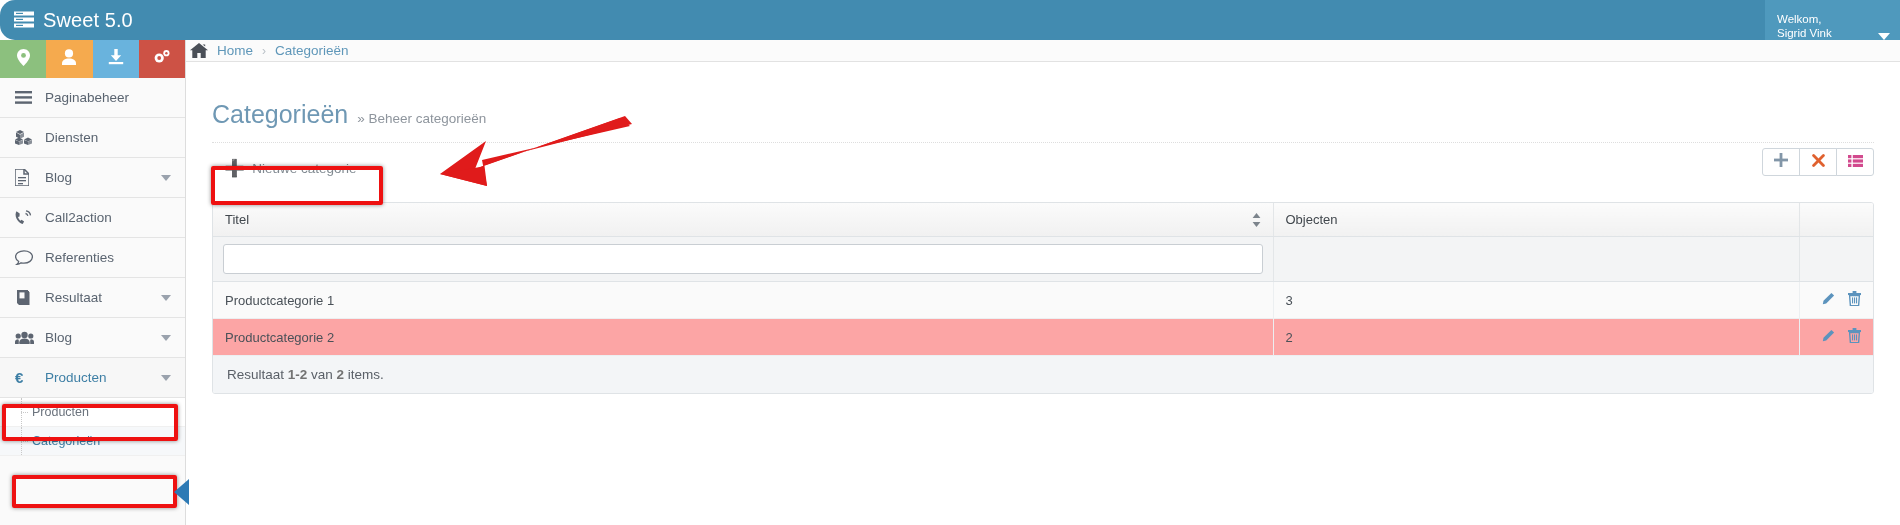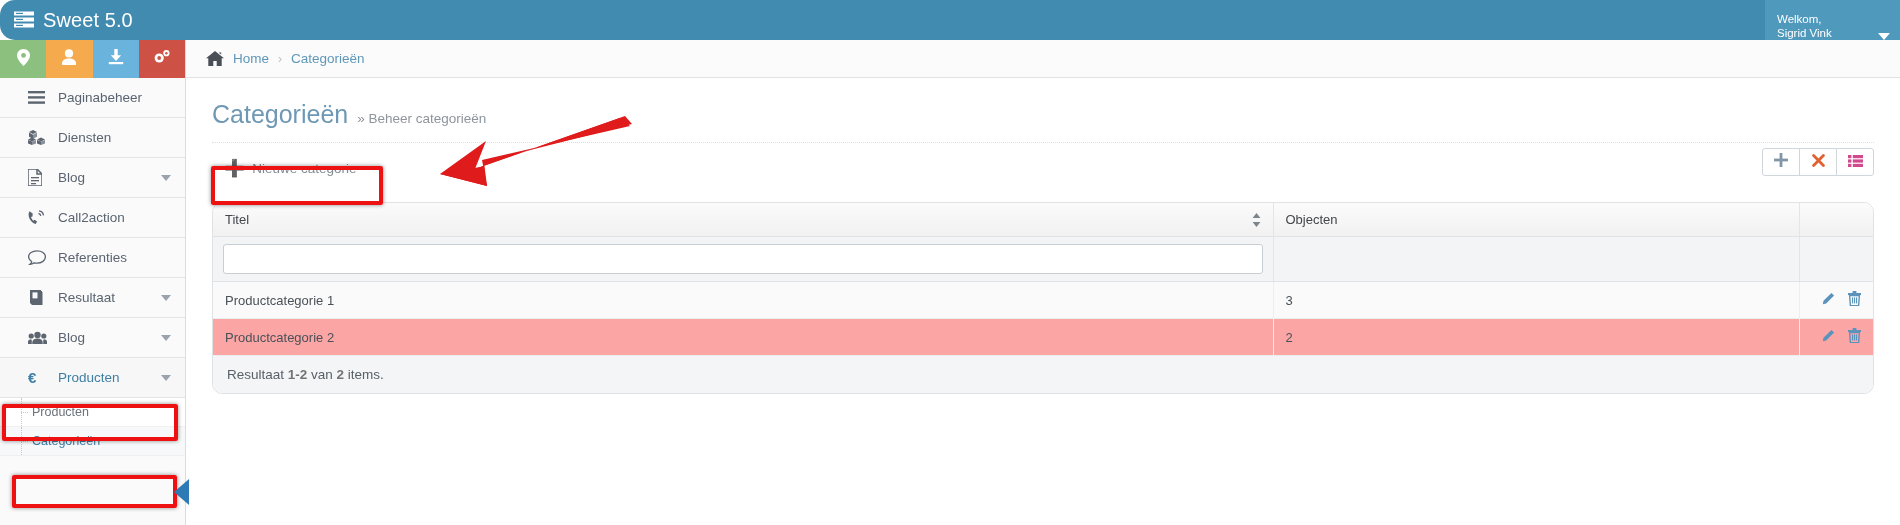--- a/index.html
+++ b/index.html
@@ -46,21 +46,21 @@
     width:46.5px; height:38px; display:flex; align-items:center; justify-content:center;
     color:#ffffff;
   }
   .qb-green { background:#8cc07e; }
   .qb-orange { background:#f5aa4e; }
   .qb-blue { background:#69b3dd; }
   .qb-red { background:#cd5245; }
 
   .nav-item {
     position:relative; height:40px; display:flex; align-items:center;
-    border-bottom:1px solid #e4e4e4; padding-left:28px;
+    border-bottom:1px solid #e4e4e4; padding-left:15px;
     font-size:13.5px; color:#5a6470; background:#fafafa;
   }
   .nav-item .nv-ico {
     width:24px; display:flex; align-items:center; justify-content:flex-start;
     color:#5d6571; flex:none;
   }
   .nav-item .nv-label { margin-left:6px; }
   .nav-item .nv-caret {
     position:absolute; right:14px; top:50%; margin-top:-3px;
     width:0;height:0;border-left:5px solid transparent;border-right:5px solid transparent;
@@ -81,23 +81,23 @@
     content:""; position:absolute; left:21px; top:0; bottom:0;
     border-left:1px dotted #c8c8c8;
   }
   .sub-item::after {
     content:""; position:absolute; left:21px; top:50%;
     width:7px; border-top:1px dotted #c8c8c8;
   }
 
   
   .crumbbar {
-    position:absolute; left:186px; top:40px; right:0; height:38px;
+    position:absolute; left:186px; top:40px; right:0; height:22px;
     background:#fbfbfb; border-bottom:1px solid #e2e2e2;
-    display:flex; align-items:center; padding-left:20px; gap:9px;
+    display:flex; align-items:center; padding-left:4px; gap:9px;
     font-size:13.5px;
   }
   .crumb-home-icon { color:#4a4f57; display:flex; align-items:center; }
   .crumb-link { color:#5f97b9; }
   .crumb-sep { color:#b9c0c7; font-size:12px; }
   .crumb-cur { color:#5f97b9; }
 
   
   .content { position:absolute; left:186px; top:78px; right:0; bottom:0; background:#ffffff; }
 
@@ -128,21 +128,21 @@
     width:38px; height:28px; background:#ffffff; border:1px solid #cfd6dc;
     margin-left:-1px; display:flex; align-items:center; justify-content:center;
     cursor:pointer;
   }
   .tbtn:first-child { border-radius:3px 0 0 3px; }
   .tbtn:last-child { border-radius:0 3px 3px 0; }
 
   
   .table-wrap {
     margin:14px 26px 4px 26px; border:1px solid #dfe3e6;
-    border-radius:10px; overflow:hidden; background:#fff;
+    border-radius:3px; overflow:hidden; background:#fff;
   }
   table.grid { width:100%; border-collapse:collapse; font-size:13px; }
   table.grid th {
     background:linear-gradient(#fbfbfb,#f1f1f1);
     border-bottom:1px solid #dfe3e6;
     text-align:left; font-weight:normal; color:#41474d;
     padding:9px 12px; height:33px; position:relative;
   }
   th.col-titel { width:1060px; }
   th.col-obj { width:auto; border-left:1px solid #e3e6e8; }

